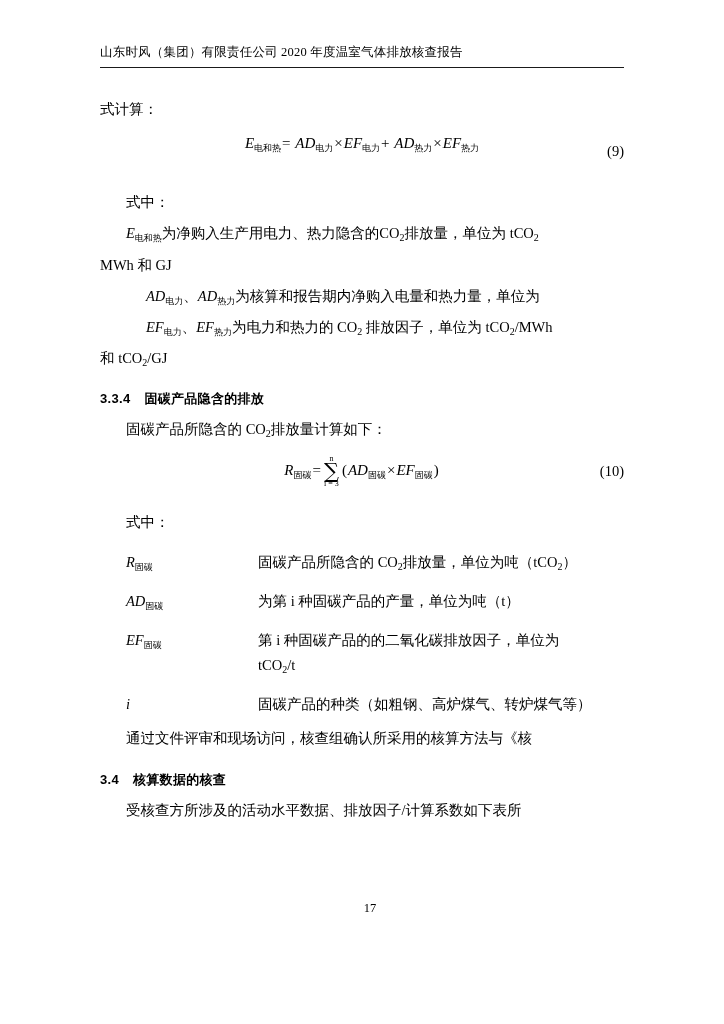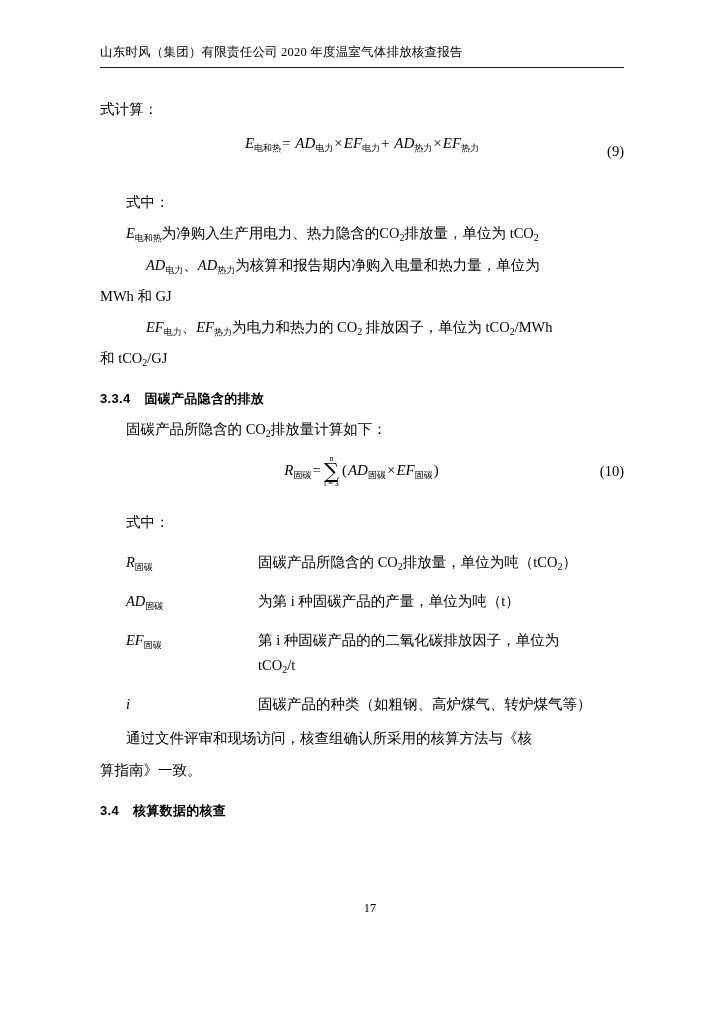--- a/index.html
+++ b/index.html
@@ -158,25 +158,25 @@
     </div>
     <div class="tag">(9)</div>
   </div>
 
   <p class="para indent2">式中：</p>
 
   <p class="para indent2">
     <span class="var">E</span><span class="sub">电和热</span><span>为净购入生产用电力、热力隐含的CO</span><span class="subnum">2</span><span>排放量，单位为 tCO</span><span class="subnum">2</span>
   </p>
 
+  <p class="para indent1">MWh 和 GJ</p>
+
   <p class="para indent3">
     <span class="var">AD</span><span class="sub">电力</span><span>、</span><span class="var">AD</span><span class="sub">热力</span><span>为核算和报告期内净购入电量和热力量，单位为</span>
   </p>
-
-  <p class="para indent1">MWh 和 GJ</p>
 
   <p class="para indent3">
     <span class="var">EF</span><span class="sub">电力</span><span>、</span><span class="var">EF</span><span class="sub">热力</span><span>为电力和热力的 CO</span><span class="subnum">2</span><span> 排放因子，单位为 tCO</span><span class="subnum">2</span><span>/MWh</span>
   </p>
 
   <p class="para indent1">
     <span>和 tCO</span><span class="subnum">2</span><span>/GJ</span>
   </p>
 
   <h3 class="heading">
@@ -224,21 +224,21 @@
     <tr>
       <td class="sym">
         <span>i</span>
       </td>
       <td class="desc">固碳产品的种类（如粗钢、高炉煤气、转炉煤气等）</td>
     </tr>
   </tbody>
     </table>
 
   <p class="para indent2">通过文件评审和现场访问，核查组确认所采用的核算方法与《核</p>
-  <p class="para indent1">算指南》一致。</p>
 
   <h3 class="heading">
     <span class="num">3.4</span><span>核算数据的核查</span>
   </h3>
 
+  <p class="para indent2">受核查方所涉及的活动水平数据、排放因子/计算系数如下表所</p>
 
   <div class="footer-pageno">17</div>
 </div>
 
 </body></html>

